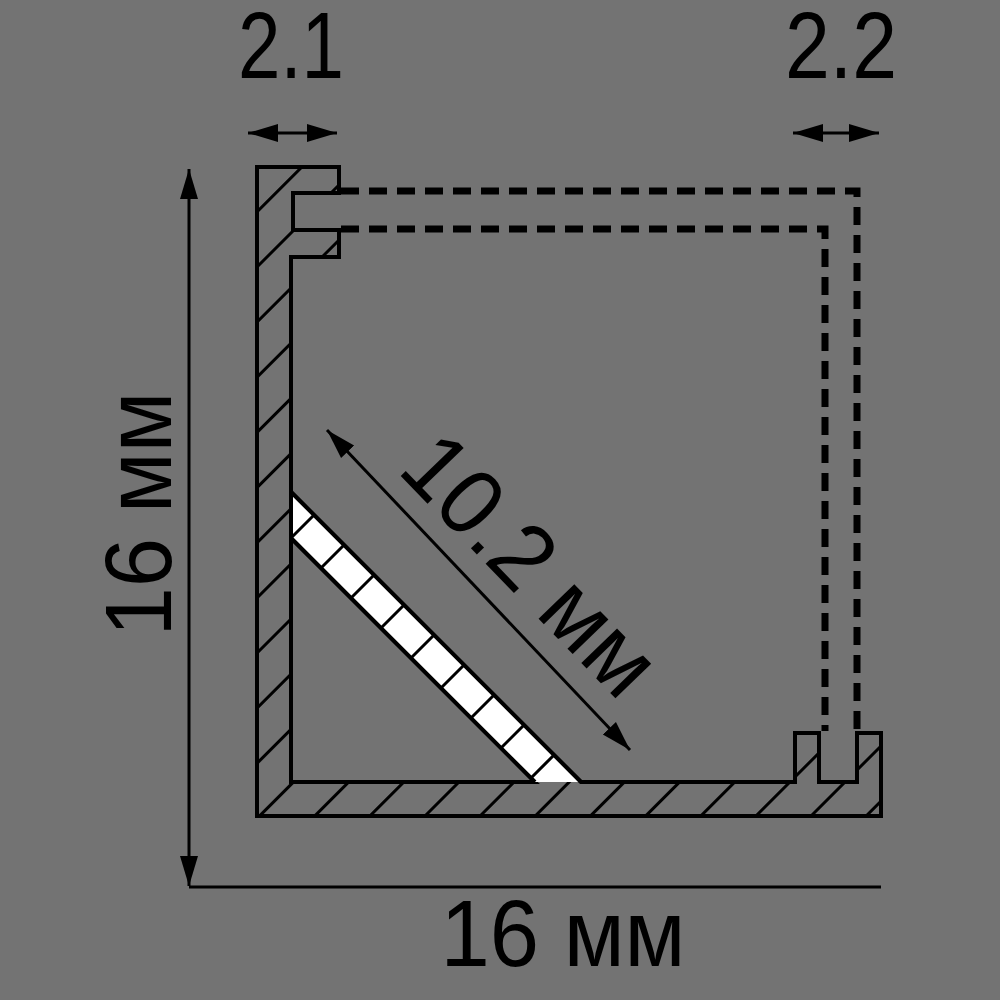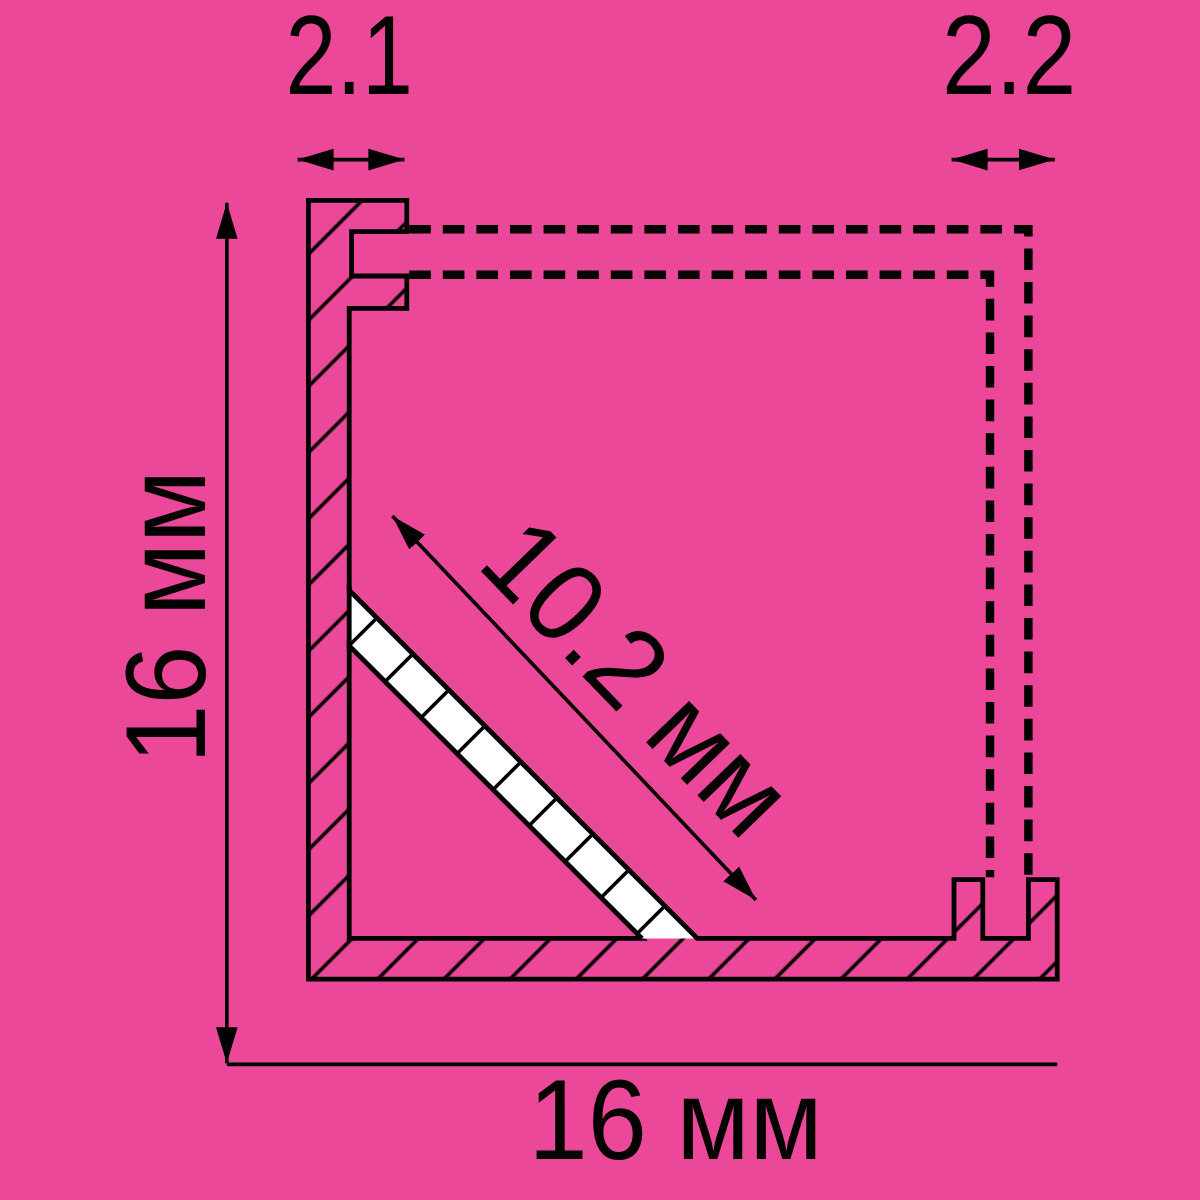--- a/index.html
+++ b/index.html
@@ -1,16 +1,16 @@
 <!DOCTYPE html>
 <html><head>
 <meta charset="utf-8">
 <style>
   html,body{margin:0;padding:0;background:#ffffff;}
-  .stage{position:relative;width:1000px;height:1000px;background:#ec4899;overflow:hidden;}
+  .stage{position:relative;width:1000px;height:1000px;background:#737373;overflow:hidden;}
   svg{display:block;}
   text{font-family:"Liberation Sans","DejaVu Sans",sans-serif;fill:#000;}
 </style>
 </head>
 <body>
 
 <div class="stage">
 <svg width="1000" height="1000" viewBox="0 0 1000 1000">
   <defs>
     <pattern id="hatch" patternUnits="userSpaceOnUse" width="39" height="39" patternTransform="rotate(45)">

